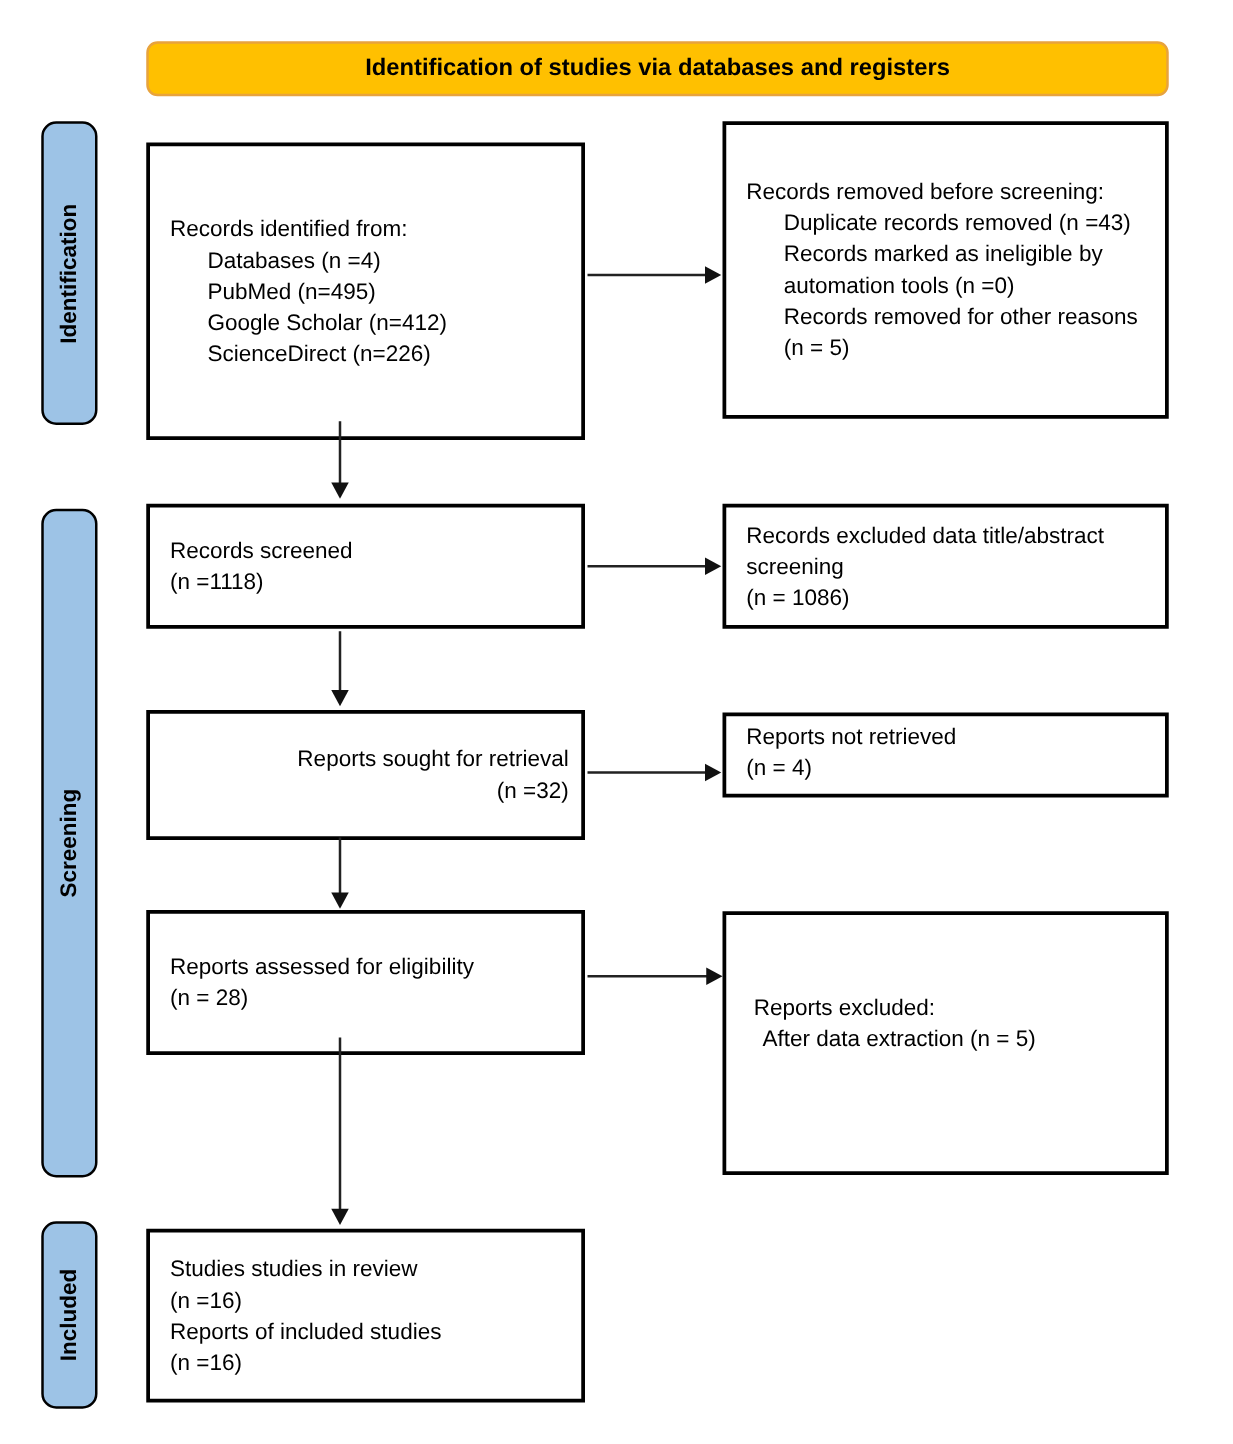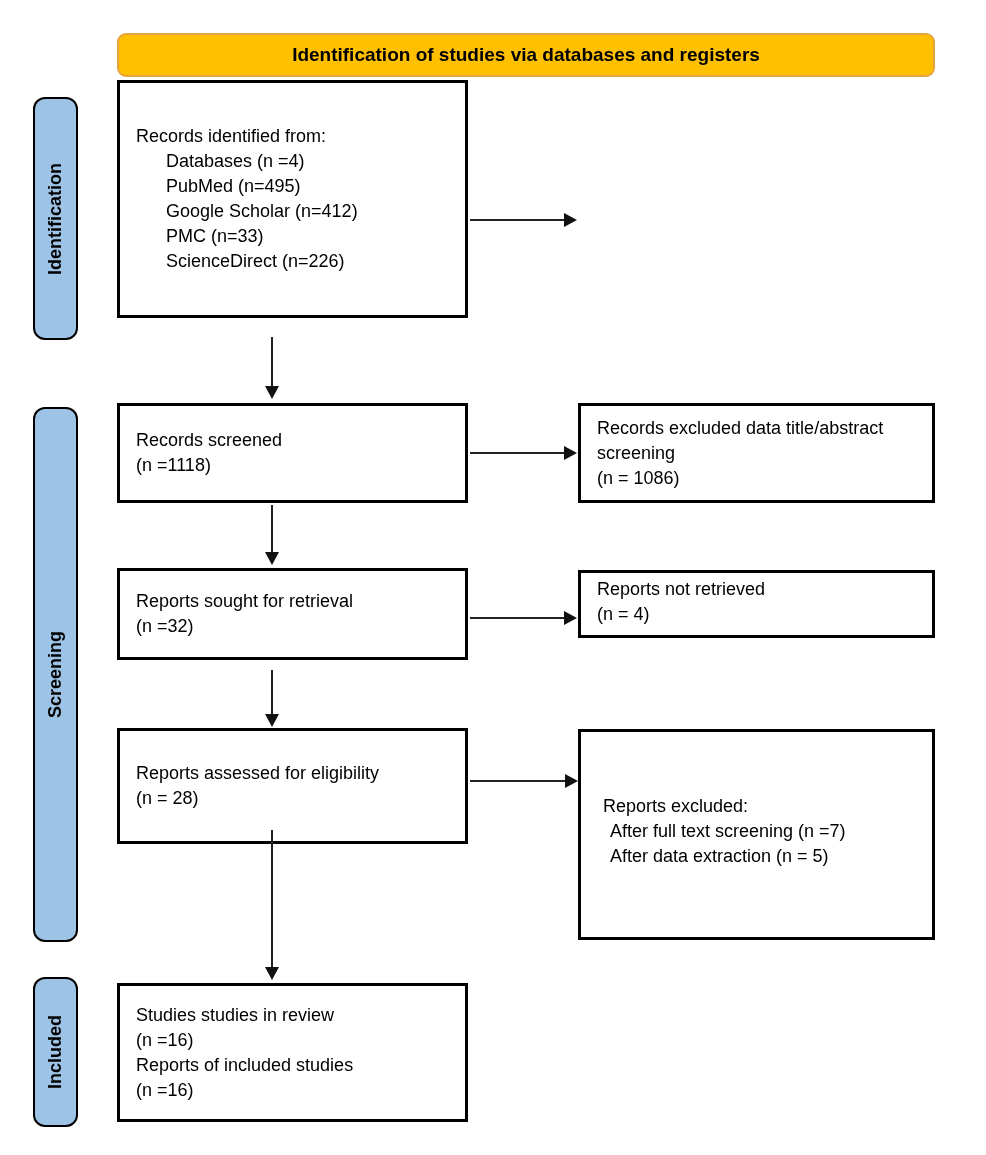--- a/index.html
+++ b/index.html
@@ -42,25 +42,25 @@
     box-sizing:border-box;
     font-size:18px;line-height:25px;
     display:flex;flex-direction:column;justify-content:center;
     padding:8px 10px 8px 16px;
   }
   .box .line{display:block;}
   .box .indent{padding-left:30px;}
   .box .indent-sm{padding-left:7px;}
   .box-l{left:117px;width:351px;}
   .box-r{left:578px;width:357px;}
-  .box-records-identified{top:80px;height:238px;}
+  .box-records-identified{top:114px;height:238px;}
   .box-records-removed{top:97px;height:238px;padding-right:14px;}
   .box-records-screened{top:403px;height:100px;}
   .box-records-excluded{top:403px;height:100px;}
-  .box-reports-sought{top:568px;height:92px;}
+  .box-reports-sought{top:568px;height:104px;align-items:flex-end;}
   .box-reports-not-retrieved{top:570px;height:68px;justify-content:flex-end;}
   .box-reports-assessed{top:728px;height:116px;}
   .box-reports-excluded{top:729px;height:211px;justify-content:flex-start;padding-top:62px;padding-left:22px;}
   .box-studies-included{top:983px;height:139px;}
   
   .arrow-v{position:absolute;width:2px;background:#222;}
   .arrow-v::after{
     content:"";position:absolute;left:50%;bottom:-12px;transform:translateX(-50%);
     border:7px solid transparent;border-bottom:0;border-top:13px solid #111;
   }
@@ -95,21 +95,20 @@
   </div>
   <div class="stage stage-included">
     <span class="stage-text">Included</span>
   </div>
 
   <div class="box box-l box-records-identified">
     <span class="line">Records identified from:</span>
     <span class="line indent">Databases (n =4)</span>
     <span class="line indent">PubMed (n=495)</span>
     <span class="line indent">Google Scholar (n=412)</span>
-    <span class="line indent">PMC (n=33)</span>
     <span class="line indent">ScienceDirect (n=226)</span>
   </div>
 
   <div class="box box-l box-records-screened">
     <span class="line">Records screened</span>
     <span class="line">(n =1118)</span>
   </div>
 
   <div class="box box-l box-reports-sought">
     <span class="line">Reports sought for retrieval</span>
@@ -121,34 +120,39 @@
     <span class="line">(n = 28)</span>
   </div>
 
   <div class="box box-l box-studies-included">
     <span class="line">Studies studies in review</span>
     <span class="line">(n =16)</span>
     <span class="line">Reports of included studies</span>
     <span class="line">(n =16)</span>
   </div>
 
+  <div class="box box-r box-records-removed">
+    <span class="line">Records removed before screening:</span>
+    <span class="line indent">Duplicate records removed (n =43)</span>
+    <span class="line indent">Records marked as ineligible by automation tools (n =0)</span>
+    <span class="line indent">Records removed for other reasons (n = 5)</span>
+  </div>
 
   <div class="box box-r box-records-excluded">
     <span class="line">Records excluded data title/abstract screening</span>
     <span class="line">(n = 1086)</span>
   </div>
 
   <div class="box box-r box-reports-not-retrieved">
     <span class="line">Reports not retrieved</span>
     <span class="line">(n = 4)</span>
   </div>
 
   <div class="box box-r box-reports-excluded">
     <span class="line">Reports excluded:</span>
-    <span class="line indent-sm">After full text screening (n =7)</span>
     <span class="line indent-sm">After data extraction (n = 5)</span>
   </div>
 
   <div class="arrow-v arrow-v1"></div>
   <div class="arrow-v arrow-v2"></div>
   <div class="arrow-v arrow-v3"></div>
   <div class="arrow-v arrow-v4"></div>
   <div class="arrow-h arrow-h1"></div>
   <div class="arrow-h arrow-h2"></div>
   <div class="arrow-h arrow-h3"></div>

